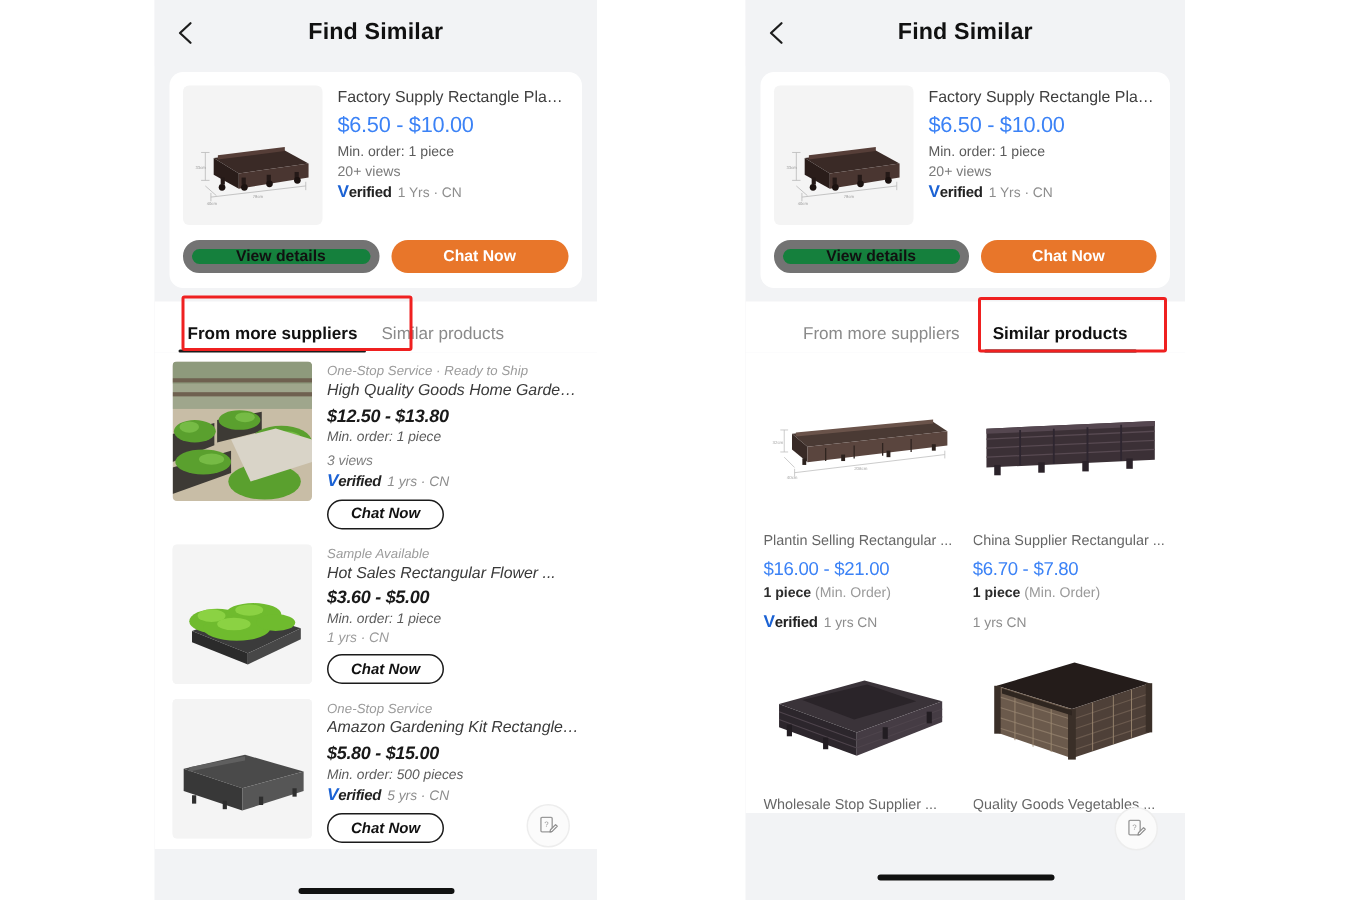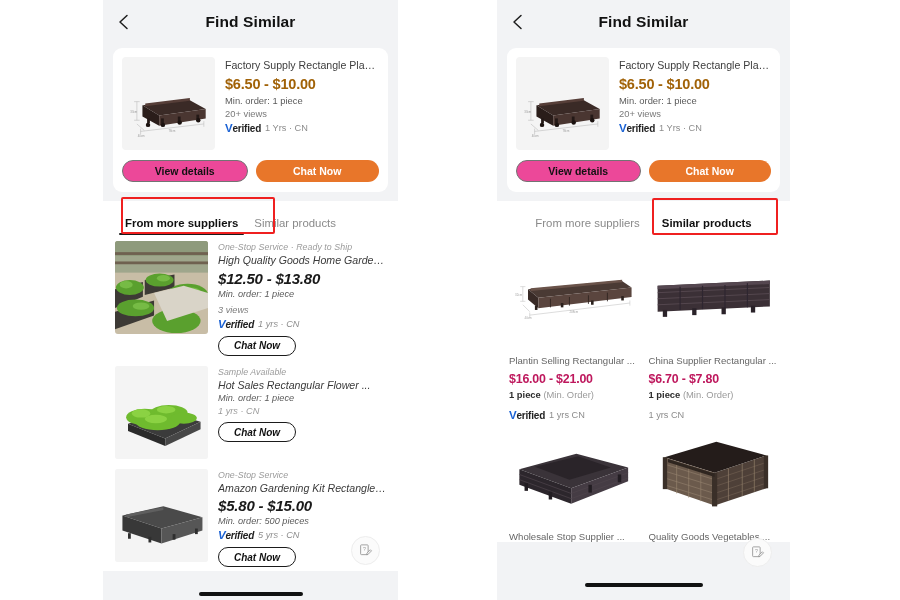--- a/index.html
+++ b/index.html
@@ -45,36 +45,36 @@
   .main-thumb{
     width:93px;height:93px;background:#f4f4f4;border-radius:4px;
     flex:0 0 93px;position:relative;overflow:hidden;
   }
   .main-info{flex:1;min-width:0;padding-top:2px;}
   .prod-title{
     font-size:10.6px;color:#3d3d3d;line-height:1.25;
     white-space:nowrap;overflow:hidden;text-overflow:ellipsis;
   }
   .prod-price{
-    font-size:14.5px;font-weight:bold;color:#a16207;margin-top:4px;letter-spacing:-.2px;
+    font-size:14.5px;font-weight:normal;color:#3b82f6;margin-top:4px;letter-spacing:-.2px;
   }
   .prod-meta{font-size:9.4px;color:#5b5b5b;margin-top:3px;}
   .prod-views{font-size:9.4px;color:#7a7a7a;margin-top:2px;}
   .verified-row{display:flex;align-items:center;gap:4px;margin-top:3px;}
   .verified{font-size:10px;font-weight:bold;color:#222;letter-spacing:-.2px;}
   .verified b{color:#1b62d4;font-weight:bold;font-size:11.5px;}
   .verified-years{font-size:9.2px;color:#8d8d8d;font-weight:normal;}
 
   .main-card-actions{display:flex;gap:8px;margin-top:10px;}
   .btn{
     flex:1;height:22px;border-radius:11px;display:flex;align-items:center;
     justify-content:center;font-size:10.5px;font-weight:bold;cursor:pointer;
     box-sizing:border-box;
   }
-  .btn-outline{border:1px solid #737373;background:#ec4899;color:#111;text-align:center;}
+  .btn-outline{border:6px solid #737373;background:#15803d;color:#111;text-align:center;}
   .btn-primary{background:#e8762a;color:#fff;border:none;}
 
   
   .tabs-wrap{position:relative;margin-top:9px;background:#fff;}
   .tabs{display:flex;align-items:flex-end;height:34px;padding:0 14px;box-sizing:border-box;}
   #panel-right .tabs{justify-content:center;gap:6px;padding:0;}
   .tab{
     position:relative;padding:0 8px 6px 8px;font-size:11.4px;color:#8a8a8a;
     cursor:pointer;white-space:nowrap;
   }
@@ -92,38 +92,38 @@
   .row-thumb{
     width:93px;height:93px;flex:0 0 93px;background:#f4f4f4;border-radius:3px;
     overflow:hidden;position:relative;
   }
   .row-info{flex:1;min-width:0;padding-top:1px;}
   .row-tagline{font-size:8.8px;color:#9b9b9b;letter-spacing:.05px;}
   .row-title{
     font-size:10.6px;color:#3a3a3a;margin-top:2px;line-height:1.2;
     white-space:nowrap;overflow:hidden;text-overflow:ellipsis;
   }
-  .row-price{font-size:15px;font-weight:bold;color:#191919;margin-top:3px;letter-spacing:-.2px;}
+  .row-price{font-size:12px;font-weight:bold;color:#191919;margin-top:3px;letter-spacing:-.2px;}
   .row-meta{font-size:9.2px;color:#5b5b5b;margin-top:2px;}
   .row-views{font-size:9.2px;color:#7d7d7d;margin-top:6px;}
   .row-plain-meta{font-size:9.2px;color:#9b9b9b;margin-top:3px;}
   .chat-small{
     width:78px;height:20px;border:1px solid #1b1b1b;border-radius:10px;background:#fff;
     display:flex;align-items:center;justify-content:center;font-size:10px;font-weight:bold;
     color:#111;margin-top:6px;cursor:pointer;box-sizing:border-box;
   }
 
   
   .grid{display:grid;grid-template-columns:1fr 1fr;column-gap:10px;padding:14px 12px 0 12px;background:#fff;}
   .gcell{min-width:0;}
   .gimg{height:96px;position:relative;display:flex;align-items:center;justify-content:center;overflow:hidden;}
   .gtitle{
     font-size:9.6px;color:#666;margin-top:10px;white-space:nowrap;overflow:hidden;text-overflow:ellipsis;
   }
-  .gprice{font-size:12.4px;font-weight:bold;color:#be185d;margin-top:6px;letter-spacing:-.2px;}
+  .gprice{font-size:12.4px;font-weight:normal;color:#3b82f6;margin-top:6px;letter-spacing:-.2px;}
   .gmoq{font-size:9.4px;color:#9a9a9a;margin-top:3px;}
   .gmoq b{color:#2d2d2d;font-weight:bold;}
   .gver{display:flex;align-items:center;gap:4px;margin-top:9px;height:12px;}
 
   
   .fab{
     position:absolute;width:27px;height:27px;border-radius:50%;
     background:#fbfbfb;border:1px solid #ededed;
     display:flex;align-items:center;justify-content:center;cursor:pointer;
   }
@@ -279,20 +279,21 @@
             <g fill="#8bd243">
               <ellipse cx="28" cy="51" rx="10" ry="4.5"></ellipse>
               <ellipse cx="55" cy="47" rx="10" ry="4"></ellipse>
               <ellipse cx="44" cy="57" rx="12" ry="4.5"></ellipse>
             </g>
           </svg>
         </div>
         <div class="row-info">
           <div class="row-tagline">Sample Available</div>
           <div class="row-title">Hot Sales Rectangular Flower ...</div>
+          <div class="row-price">$3.60 - $5.00</div>
           <div class="row-meta">Min. order: 1 piece</div>
           <div class="row-plain-meta">1 yrs · CN</div>
           <div class="chat-small">Chat Now</div>
         </div>
       </div>
 
       <div class="list-row">
         <div class="row-thumb">
           <svg class="art" viewBox="0 0 100 100">
             <rect width="100" height="100" fill="#f4f4f4"></rect>

